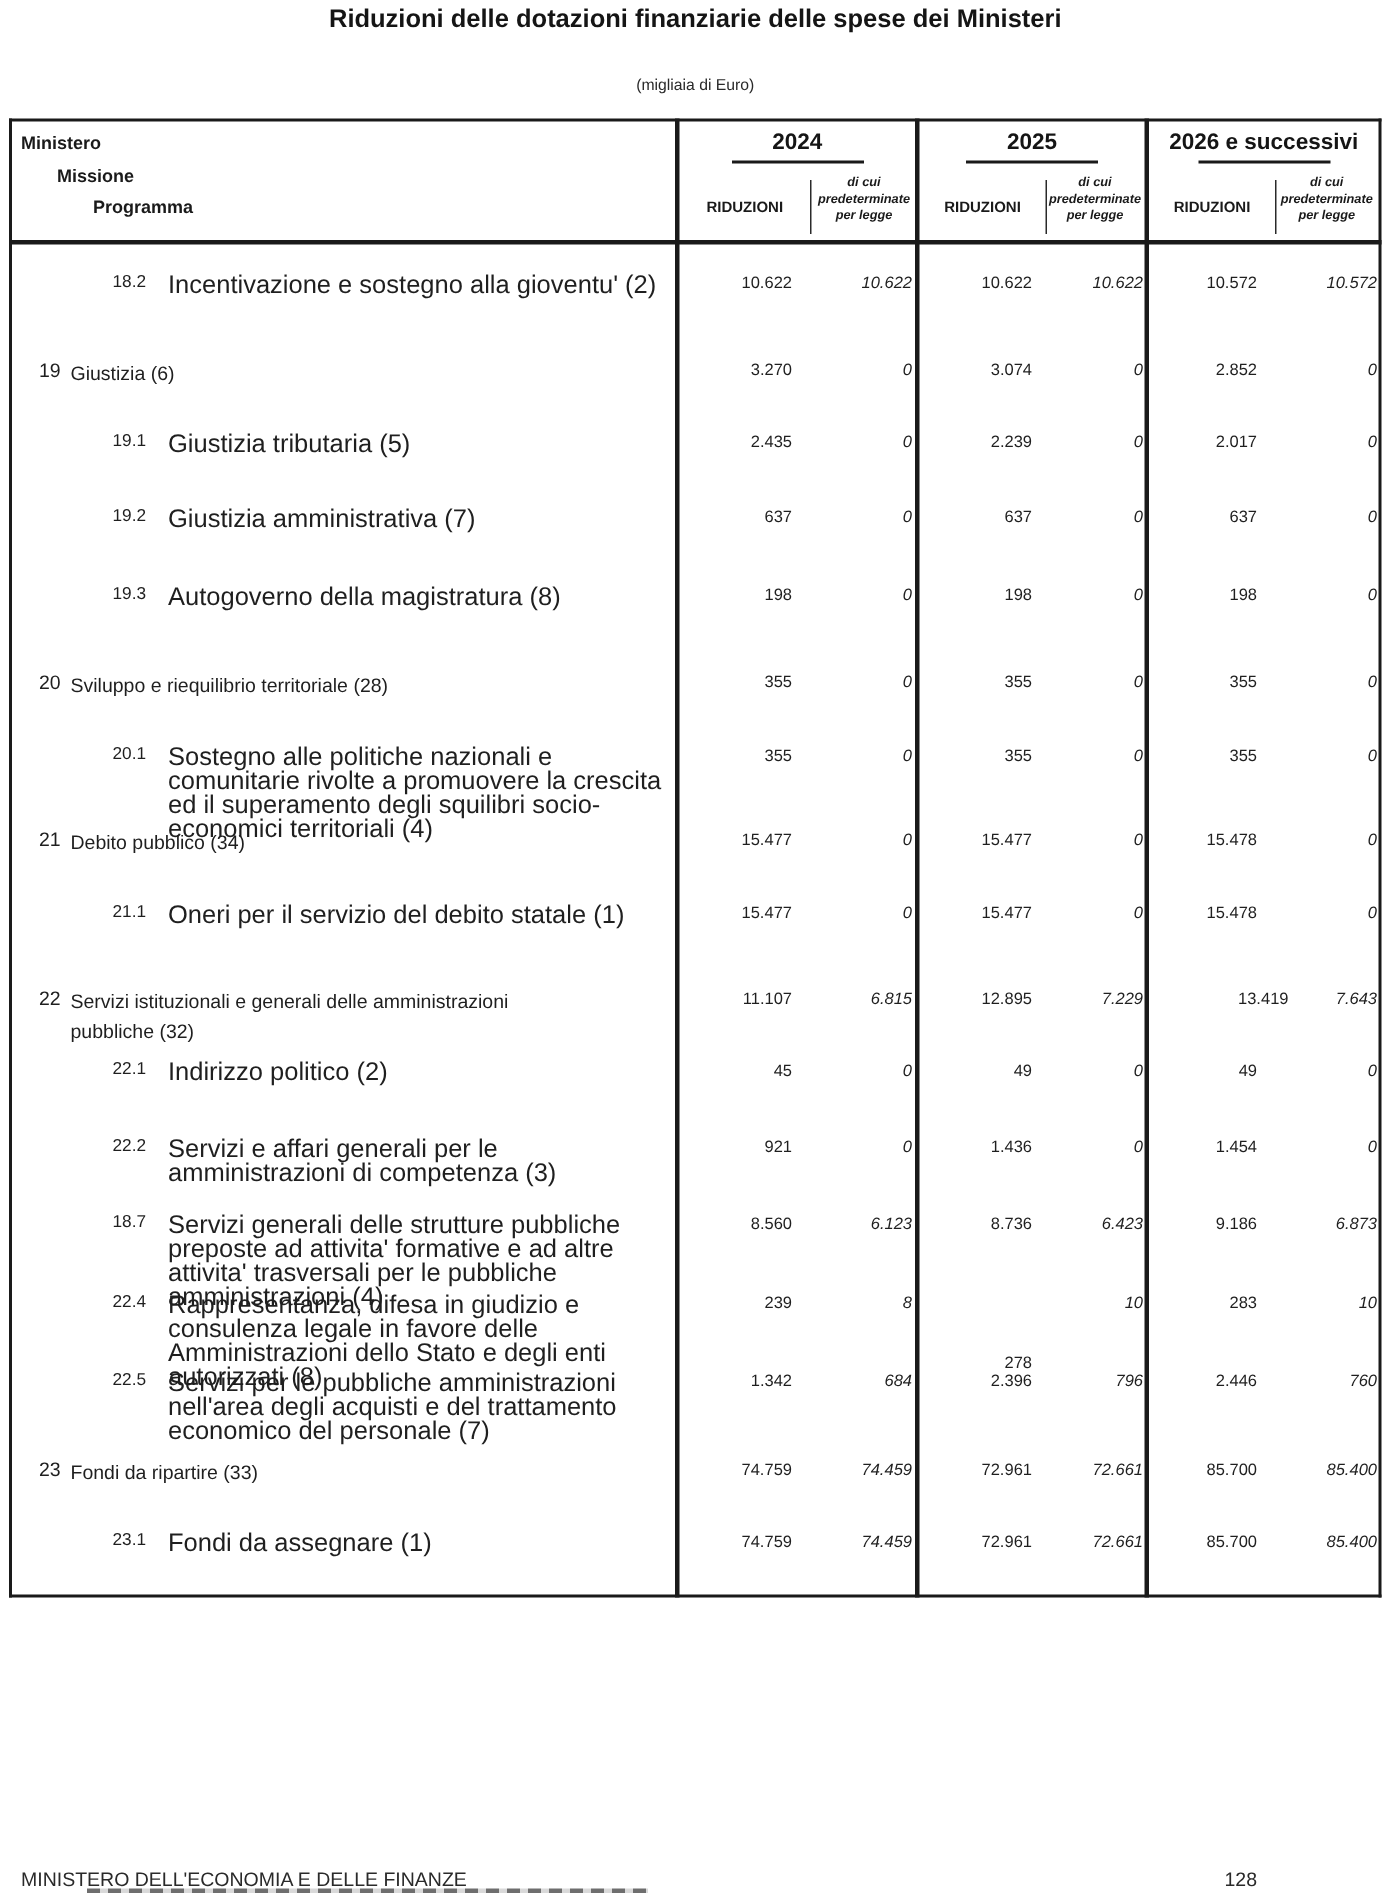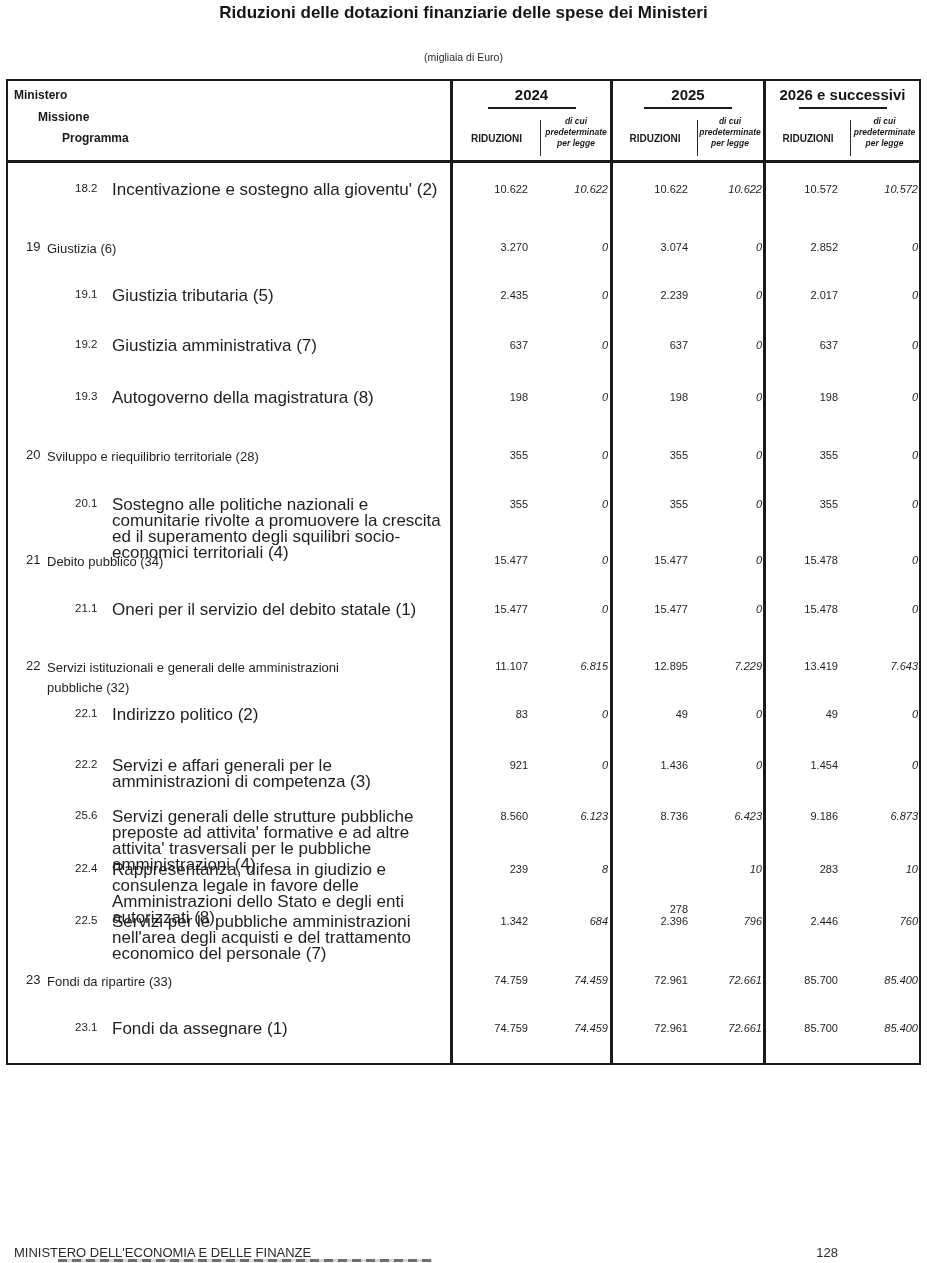--- a/index.html
+++ b/index.html
@@ -185,45 +185,45 @@
         <div class="val" style="left: 766px; width: 72px;">15.478</div>
         <div class="val dicui" style="left: 842px; width: 76px;">0</div>
       </div>
       <div class="row mission" style="top: 658px;">
         <span class="code">22</span>
         <div class="label">Servizi istituzionali e generali delle amministrazioni pubbliche (32)</div>
         <div class="val" style="left: 454px; width: 74px;">11.107</div>
         <div class="val dicui" style="left: 532px; width: 76px;">6.815</div>
         <div class="val" style="left: 614px; width: 74px;">12.895</div>
         <div class="val dicui" style="left: 686px; width: 76px;">7.229</div>
-        <div class="val" style="left: 766px; width: 72px;">13.419</div>
+        <div class="val" style="left: 787px; width: 72px;">13.419</div>
         <div class="val dicui" style="left: 842px; width: 76px;">7.643</div>
       </div>
       <div class="row program" style="top: 707px;">
         <span class="code">22.1</span>
         <div class="label">Indirizzo politico (2)</div>
-        <div class="val" style="left: 454px; width: 74px;">83</div>
+        <div class="val" style="left: 454px; width: 74px;">45</div>
         <div class="val dicui" style="left: 532px; width: 76px;">0</div>
         <div class="val" style="left: 614px; width: 74px;">49</div>
         <div class="val dicui" style="left: 686px; width: 76px;">0</div>
         <div class="val" style="left: 766px; width: 72px;">49</div>
         <div class="val dicui" style="left: 842px; width: 76px;">0</div>
       </div>
       <div class="row program" style="top: 758px;">
         <span class="code">22.2</span>
         <div class="label">Servizi e affari generali per le amministrazioni di competenza (3)</div>
         <div class="val" style="left: 454px; width: 74px;">921</div>
         <div class="val dicui" style="left: 532px; width: 76px;">0</div>
         <div class="val" style="left: 614px; width: 74px;">1.436</div>
         <div class="val dicui" style="left: 686px; width: 76px;">0</div>
         <div class="val" style="left: 766px; width: 72px;">1.454</div>
         <div class="val dicui" style="left: 842px; width: 76px;">0</div>
       </div>
       <div class="row program" style="top: 809px;">
-        <span class="code">25.6</span>
+        <span class="code">18.7</span>
         <div class="label">Servizi generali delle strutture pubbliche preposte ad attivita' formative e ad altre attivita' trasversali per le pubbliche amministrazioni (4)</div>
         <div class="val" style="left: 454px; width: 74px;">8.560</div>
         <div class="val dicui" style="left: 532px; width: 76px;">6.123</div>
         <div class="val" style="left: 614px; width: 74px;">8.736</div>
         <div class="val dicui" style="left: 686px; width: 76px;">6.423</div>
         <div class="val" style="left: 766px; width: 72px;">9.186</div>
         <div class="val dicui" style="left: 842px; width: 76px;">6.873</div>
       </div>
       <div class="row program" style="top: 862px;">
         <span class="code">22.4</span>

